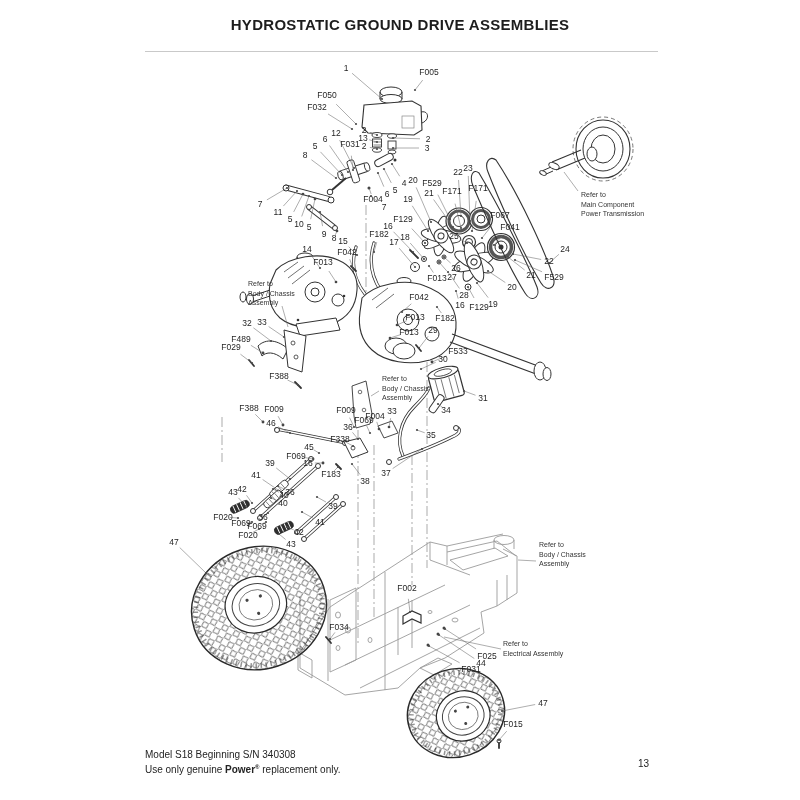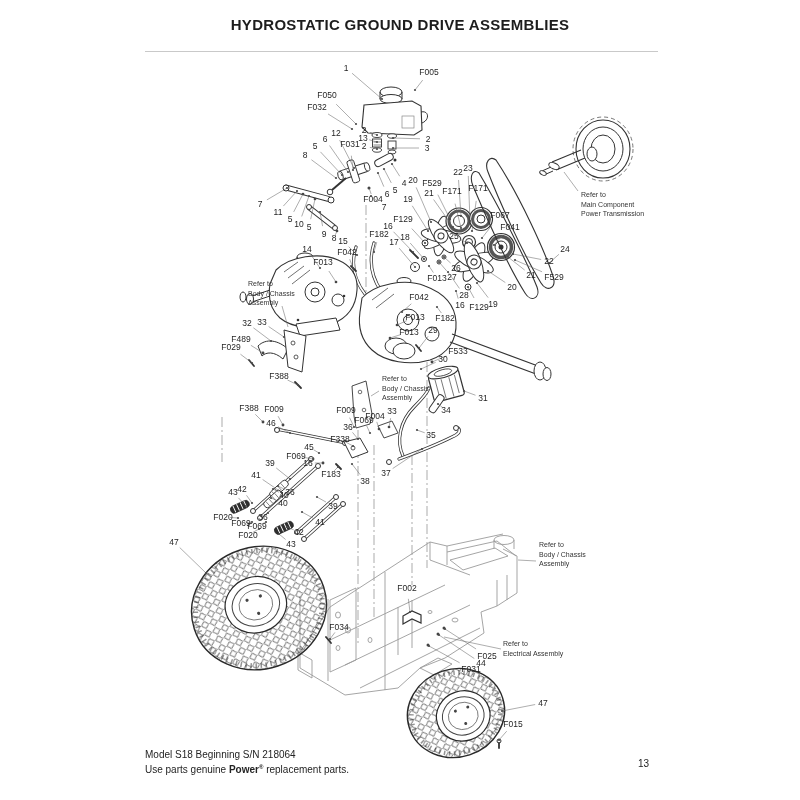--- a/index.html
+++ b/index.html
@@ -705,18 +705,18 @@
         <line x1="535.1480752637945" y1="704.5320828753572" x2="502" y2="711" class="leader"></line>
         <circle cx="502" cy="711" r="1.1" class="leader-dot"></circle>
         <text x="543" y="706" class="callout">47</text>
         <line x1="506.7" y1="731.2" x2="499" y2="740" class="leader"></line>
         <circle cx="499" cy="740" r="1.1" class="leader-dot"></circle>
         <text x="513" y="727" class="callout">F015</text>
       </g>
   </svg>
 
   <div class="footer">
-    <div>Model S18 Beginning S/N 218064</div>
-    <div><span>Use parts genuine </span><b><span>Power</span><sup>®</sup></b><span> replacement parts.</span></div>
+    <div>Model S18 Beginning S/N 340308</div>
+    <div><span>Use only genuine </span><b><span>Power</span><sup>®</sup></b><span> replacement only.</span></div>
   </div>
   <div class="page-number">13</div>
 
 </div>
 
 </body></html>

